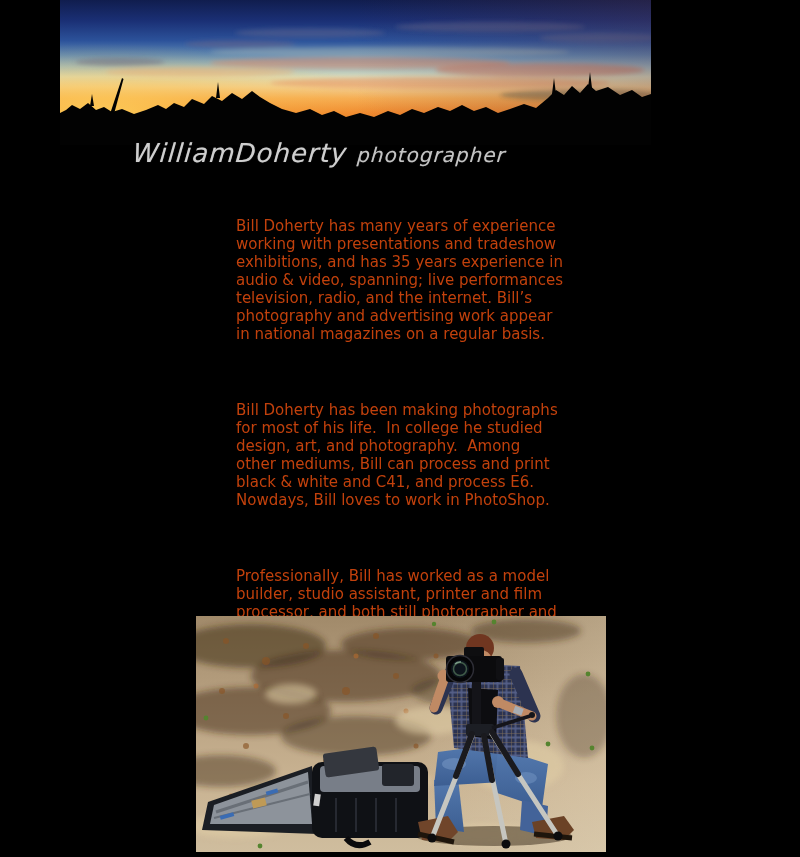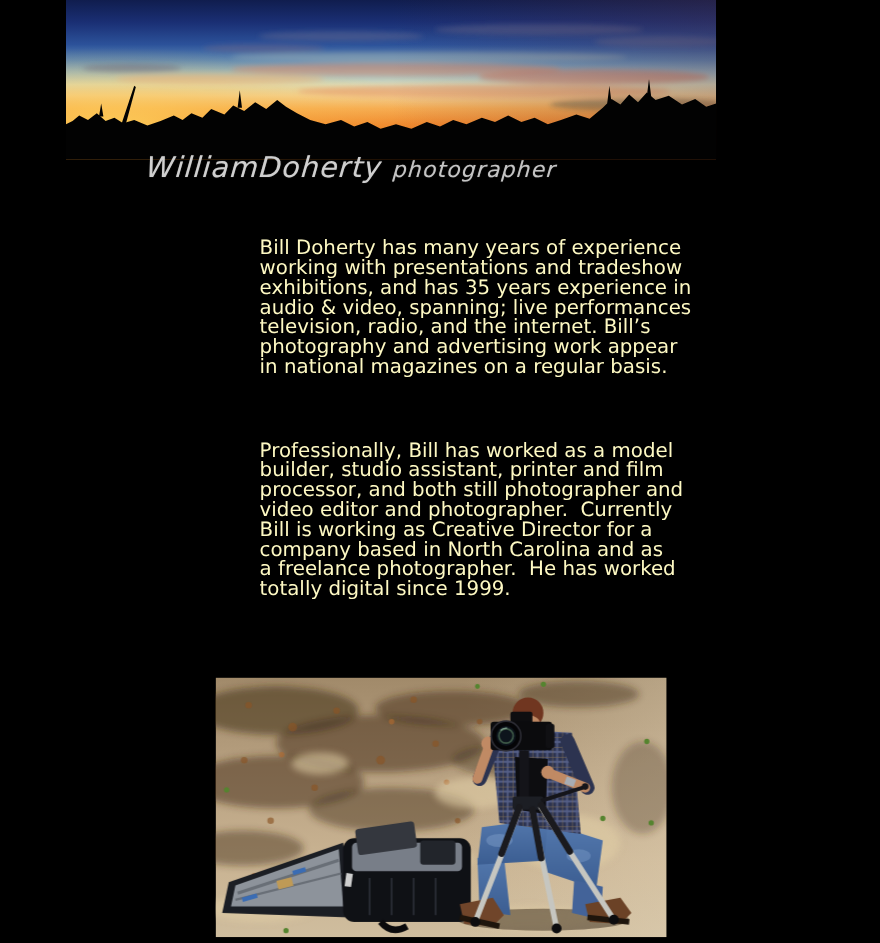--- a/index.html
+++ b/index.html
@@ -21,22 +21,22 @@
     font-style:italic;
     transform:skewX(-5deg);
     letter-spacing:1px;
     white-space:nowrap;
     text-shadow:0 0 1px rgba(255,255,255,.35);
   }
   .site-title .name{font-size:26px;}
   .site-title .role{font-size:20px;margin-left:10px;color:#c4c4c4;}
   .bio{
     position:absolute;left:236px;top:181px;
-    color:#fef9c3;
-    font-size:18px;line-height:18px;
+    color:#c2410c;
+    font-size:15px;line-height:18px;
     white-space:pre;
   }
   .bio p{margin:0 0 22px 0;}
   .photo{
     position:absolute;left:196px;top:616px;
     width:410px;height:236px;
   }
   .photo svg{display:block;width:410px;height:236px;}
 </style>
 </head>
@@ -103,20 +103,26 @@
 </div>
 
 <div class="bio">
   <p>Bill Doherty has many years of experience
 working with presentations and tradeshow
 exhibitions, and has 35 years experience in
 audio &amp; video, spanning; live performances
 television, radio, and the internet. Bill’s
 photography and advertising work appear
 in national magazines on a regular basis.</p>
+  <p>Bill Doherty has been making photographs
+for most of his life.  In college he studied
+design, art, and photography.  Among
+other mediums, Bill can process and print
+black &amp; white and C41, and process E6.
+Nowdays, Bill loves to work in PhotoShop.</p>
   <p>Professionally, Bill has worked as a model
 builder, studio assistant, printer and film
 processor, and both still photographer and
 video editor and photographer.  Currently
 Bill is working as Creative Director for a
 company based in North Carolina and as
 a freelance photographer.  He has worked
 totally digital since 1999.</p>
 </div>
 

